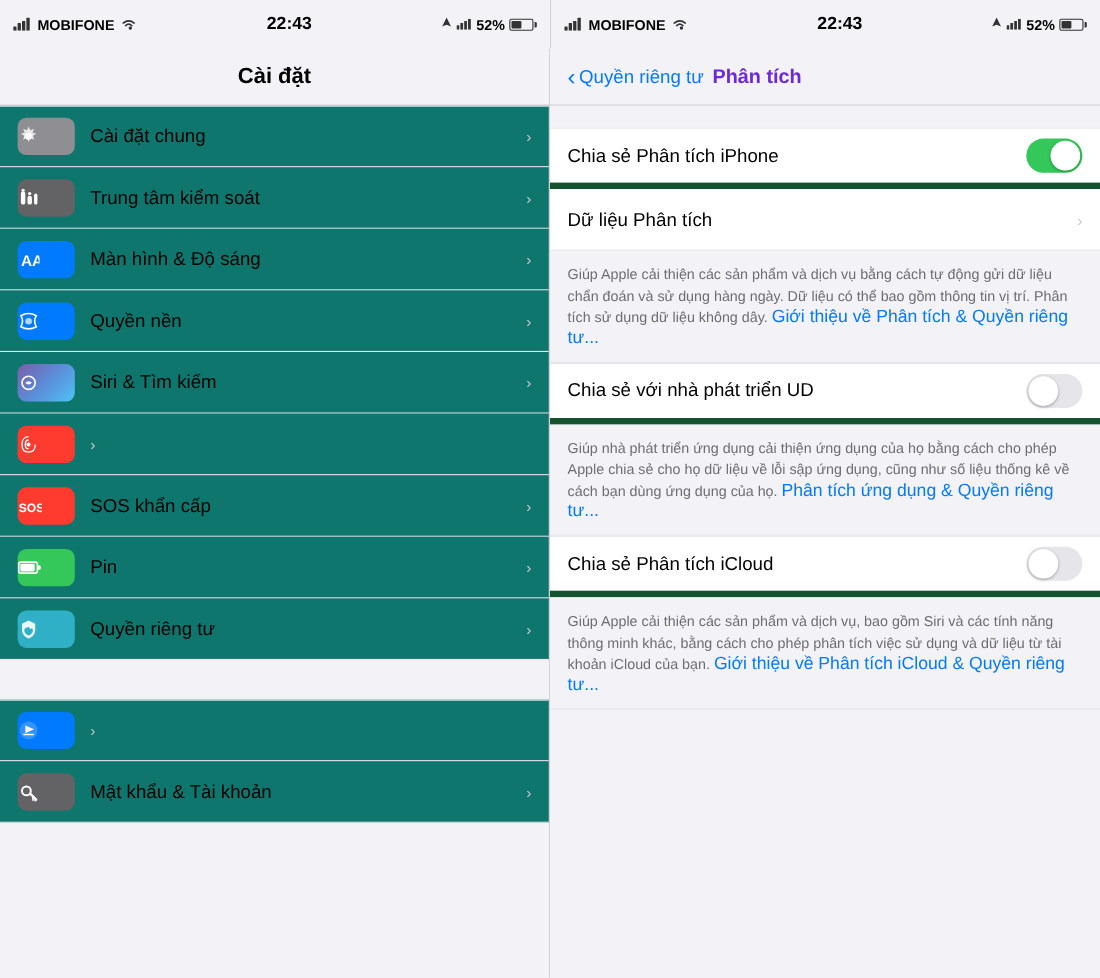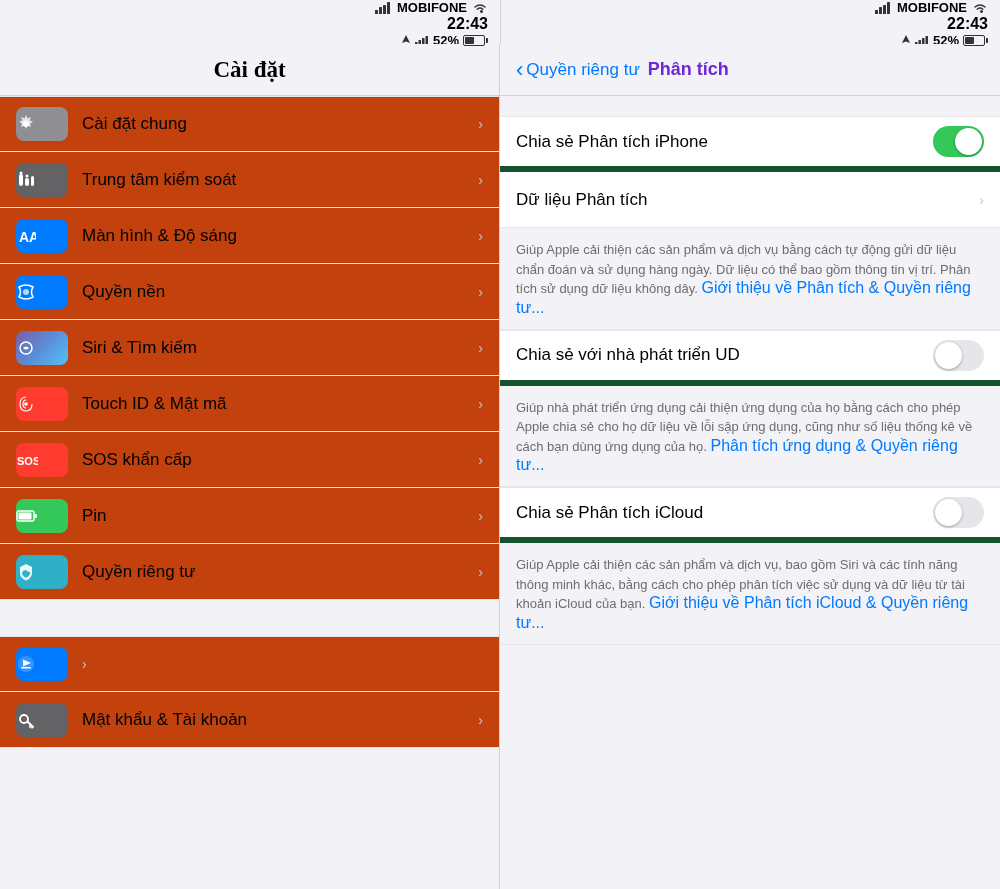--- a/index.html
+++ b/index.html
@@ -17,26 +17,25 @@
     .status-bar {
       display: flex;
       width: 100%;
       height: 44px;
       background: #f2f2f7;
     }
     .status-bar-half {
       width: 50%;
       height: 44px;
       display: flex;
-      align-items: flex-end;
+      align-items: center;
       justify-content: space-between;
       padding: 0 12px;
       font-size: 13px;
       font-weight: 600;
-      flex-direction: column;
     }
     .status-bar-half.right {
       border-left: 1px solid #d1d1d6;
       background: #f2f2f7;
     }
     .status-left-icons { display: flex; align-items: center; gap: 5px; }
     .status-right-icons { display: flex; align-items: center; gap: 4px; }
     .battery-icon {
       display: flex; align-items: center; gap: 1px;
     }
@@ -77,40 +76,39 @@
 
     .panel-header {
       height: 52px;
       display: flex;
       align-items: center;
       justify-content: center;
       background: #f2f2f7;
       border-bottom: 1px solid #d1d1d6;
     }
     .panel-title {
-      font-size: 23px;
+      font-size: 20px;
       font-weight: 700;
       color: #000;
-      font-family: Liberation Serif, serif;
     }
 
     .settings-list {
       flex: 1;
       overflow-y: auto;
       background: #f2f2f7;
     }
 
     .settings-group {
       margin-top: 0;
     }
 
     .settings-item {
       display: flex;
       align-items: center;
-      background: #c2410c;
+      background: #0f766e;
       padding: 0 16px;
       height: 56px;
       border-bottom: 1px solid #e5e5ea;
       cursor: pointer;
       position: relative;
     }
     .settings-item:first-child {
       border-top: 1px solid #e5e5ea;
     }
     .settings-item-icon {
@@ -413,21 +411,20 @@
 
         <div class="settings-item">
           <div class="settings-item-icon icon-red">
             <svg width="20" height="20" viewBox="0 0 20 20" fill="none" stroke="white" stroke-width="1.2">
               <path d="M10 3 C6.5 3 4 5.5 4 10 C4 14 6 17 10 17 C14 17 16 14 16 10"></path>
               <path d="M10 6 C8 6 7 7.5 7 10 C7 12.5 8 14 10 14"></path>
               <path d="M10 9 C9 9 8.5 9.5 8.5 10.5"></path>
               <circle cx="10" cy="10" r="1.2" fill="white"></circle>
             </svg>
           </div>
-          <span class="settings-item-label">Touch ID &amp; Mật mã</span>
           <span class="settings-chevron">›</span>
         </div>
 
         <div class="settings-item">
           <div class="settings-item-icon icon-sos">
             <svg width="22" height="14" viewBox="0 0 22 14">
               <text x="1" y="12" font-size="11" font-weight="bold" fill="white">SOS</text>
             </svg>
           </div>
           <span class="settings-item-label">SOS khẩn cấp</span>

